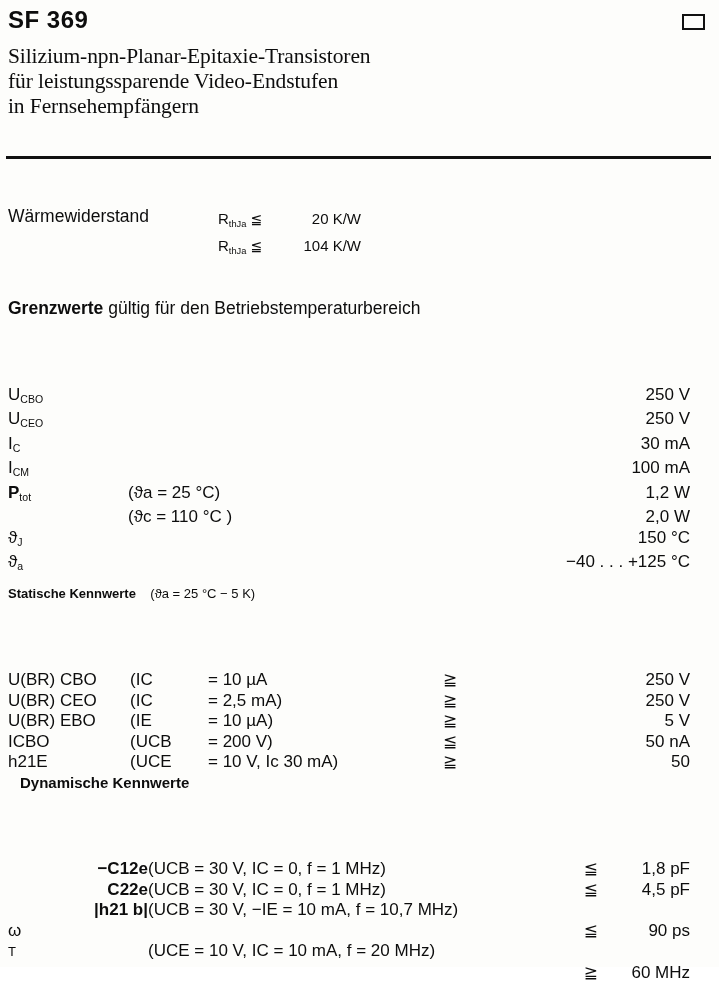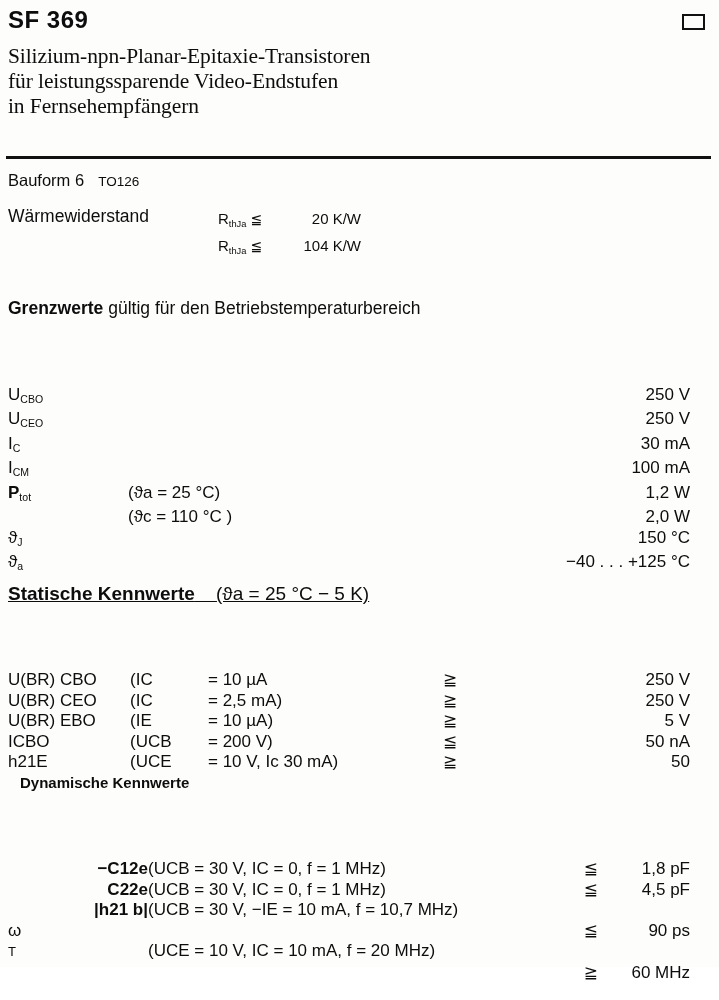--- a/index.html
+++ b/index.html
@@ -91,21 +91,21 @@
     left: 218px;
     top: 208px;
     font-size: 15px;
     line-height: 21px;
   }
   .thermal-rows .val { display: inline-block; width: 62px; text-align: right; }
   .le { font-size: 14px; }
 
   
   .h-limits { left: 8px; top: 298px; font-size: 17.5px; }
-  .h-static { left: 8px; top: 583px; font-size: 19px; text-decoration: underline; }
+  .h-static { left: 8px; top: 583px; font-size: 13px; }
   .h-dyn    { left: 20px; top: 772px; font-size: 15px; }
   .h-limits .reg, .h-static .reg { font-weight: normal; }
 
   
   table.t {
     position: absolute;
     border-collapse: collapse;
     font-size: 17px;
     margin-top: 43px;
   }
@@ -142,23 +142,20 @@
     <div class="type-no">SF 369</div>
     <div class="corner-mark"></div>
   </div>
 
   <div class="subtitle">Silizium-npn-Planar-Epitaxie-Transistoren
 für leistungssparende Video-Endstufen
 in Fernsehempfängern</div>
 
   <div class="rule"></div>
 
-  <div class="blk bauform">
-    <span>Bauform 6</span><span class="tiny">TO126</span>
-  </div>
 
   <div class="blk thermal">Wärmewiderstand</div>
   <div class="thermal-rows">
     <div>
       <span>R</span><sub>thJa</sub>
       <span class="le">≦</span>
       <span class="val">20</span>
       <span>K/W</span>
     </div>
     <div>

